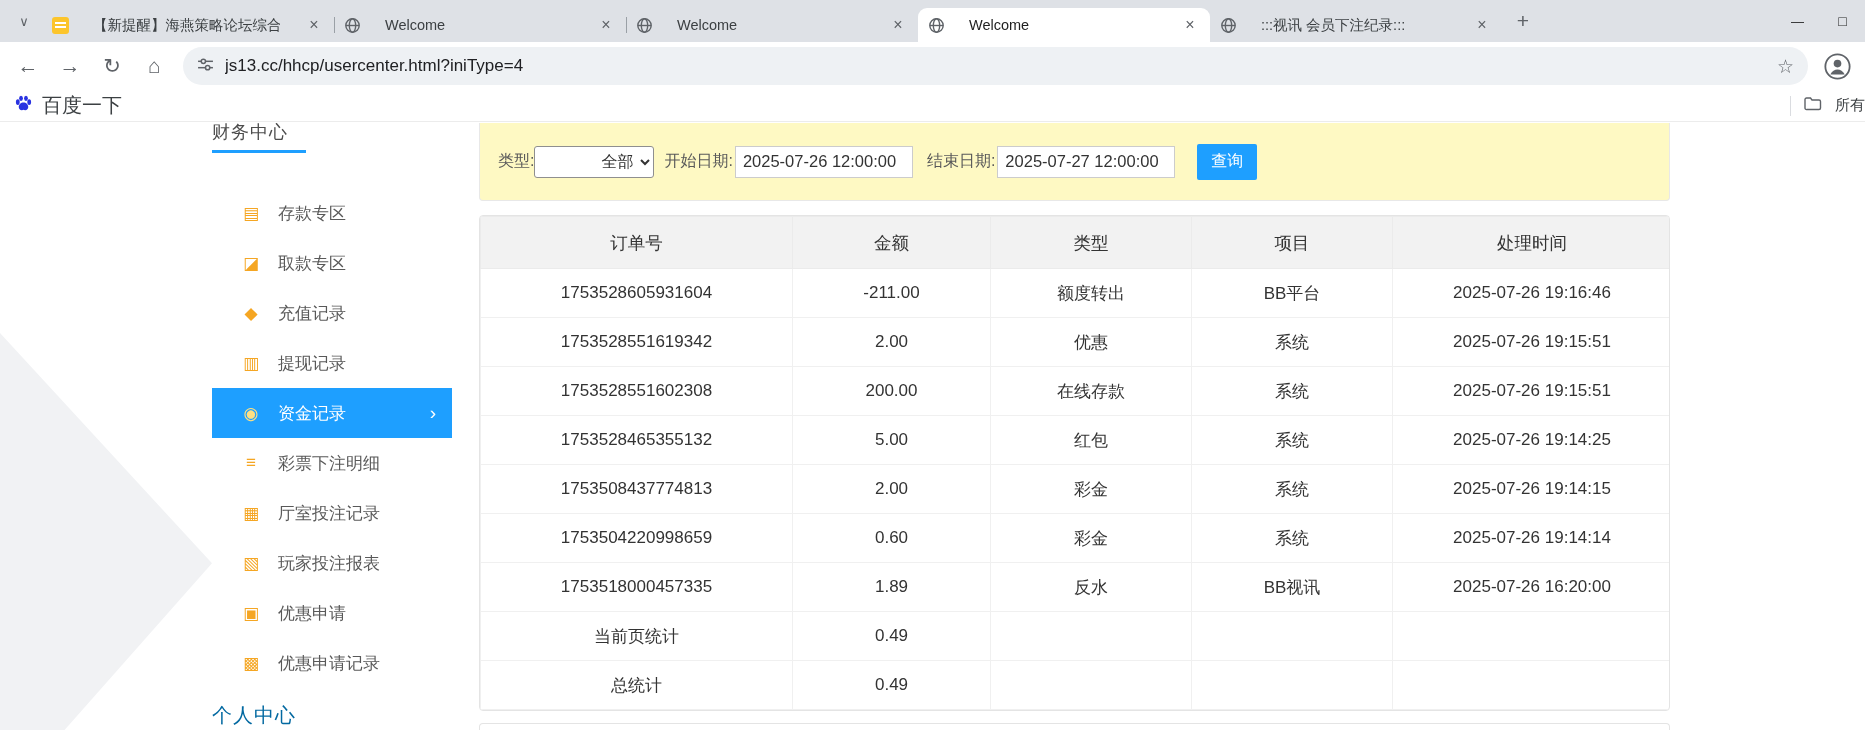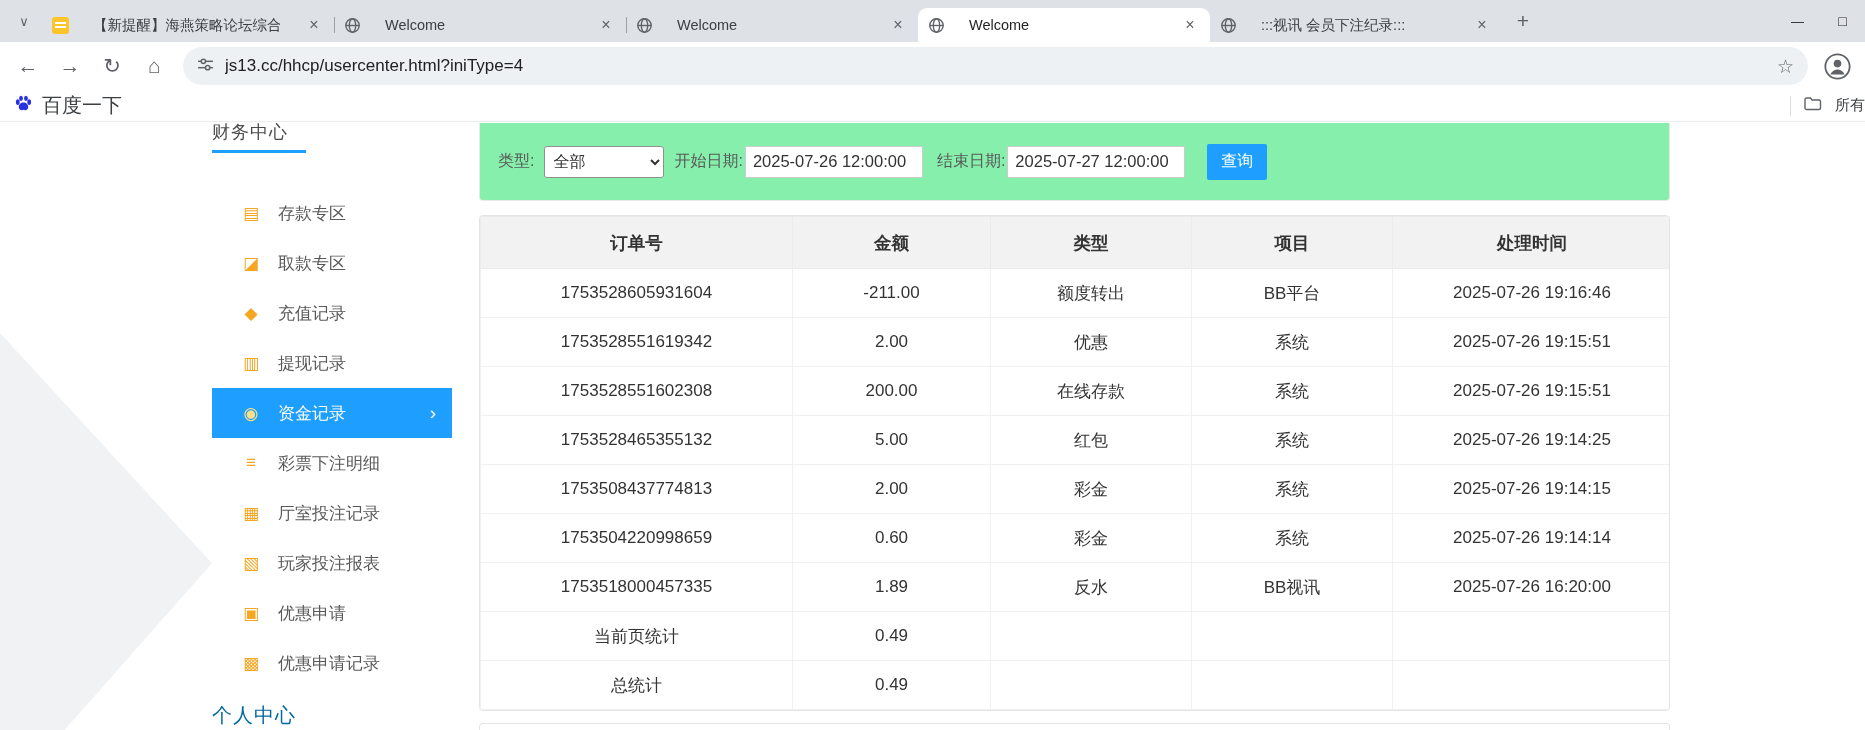--- a/index.html
+++ b/index.html
@@ -66,35 +66,35 @@
              font-size:17px; color:#595959; position:relative; cursor:default; }
   .sb-item .ic { width:22px; text-align:center; font-size:17px; color:#f5a623; }
   .sb-item.active { background:#1e9fff; color:#fff; }
   .sb-item.active .ic { color:#ffe082; }
   .sb-item .chev { position:absolute; right:16px; font-size:19px; color:#fff; }
   .sb-bottom { margin-top:14px; font-size:20px; color:#0369a1; letter-spacing:1px; }
 
   
   .main { position:absolute; left:479px; top:0; width:1191px; }
   .filterbox { height:78px; border:1px solid #e8e8e8; border-top:none; border-radius:0 0 4px 4px;
-               display:flex; align-items:center; padding-left:18px; background:#86efac; }
+               display:flex; align-items:center; padding-left:18px; background:#fef9c3; }
   .flabel { font-size:16px; color:#5a5a5a; white-space:nowrap; }
-  .fselect { width:120px; height:32px; margin-left:10px; font-size:16px; color:#333;
+  .fselect { width:120px; height:32px; font-size:16px; color:#333;
              border:1px solid #8f8f8f; border-radius:3px; background:#fff; padding:0 4px;
-             font-family:"Liberation Sans","DejaVu Sans",sans-serif; }
+             font-family:"Liberation Sans","DejaVu Sans",sans-serif;text-align:right; }
   .flabel.start { margin-left:10px; }
   .fdate { width:178px; height:32px; margin-left:2px; border:1px solid #ccc; font-size:16.5px;
            color:#333; padding:0 7px; font-family:"Liberation Sans","DejaVu Sans",sans-serif; }
   .flabel.end { margin-left:14px; }
   .btn-query { width:60px; height:36px; margin-left:22px; background:#1e9fff; color:#fff; border:none;
                border-radius:2px; font-size:16px; font-family:inherit; cursor:pointer; }
 
   .tablebox { margin-top:14px; border:1px solid #e4e4e4; border-radius:4px; overflow:hidden; background:#fff; }
   table { width:100%; border-collapse:collapse; table-layout:fixed; }
-  th { background:#f2f2f2; height:52px; font-size:17.5px; color:#333; font-weight:bold;
+  th { background:#f2f2f2; height:52px; font-size:17.5px; color:#333; font-weight:normal;
        border:1px solid #ebebeb; text-align:center; }
   td { height:49px; font-size:17px; color:#333; text-align:center; border:1px solid #f0f0f0;
        white-space:nowrap; overflow:hidden; }
   .nextpanel { margin-top:12px; height:24px; border:1px solid #e4e4e4; border-bottom:none;
                border-radius:4px 4px 0 0; background:#fff; }
 </style>
 </head>
 <body>
 
 <div class="screen">

